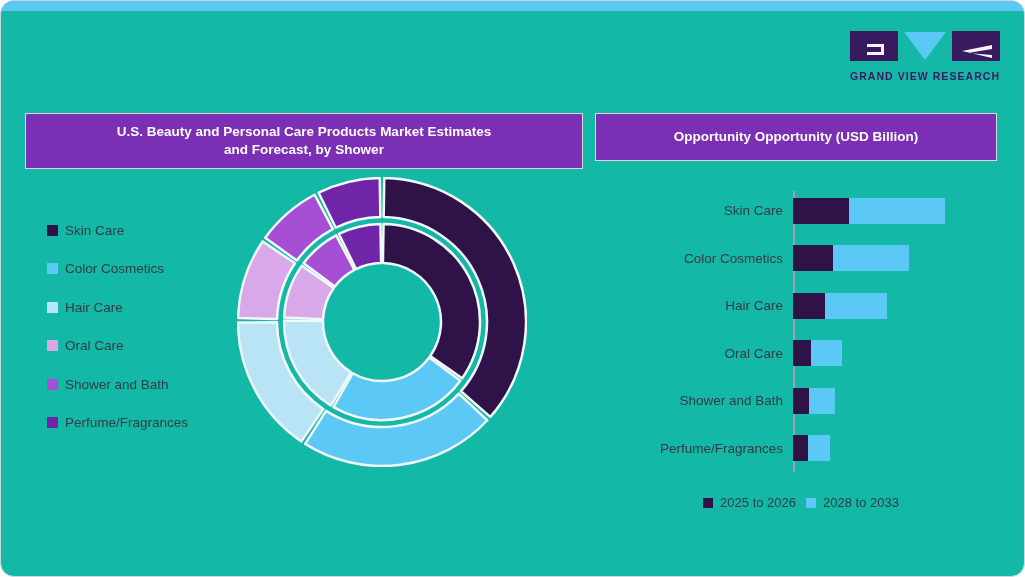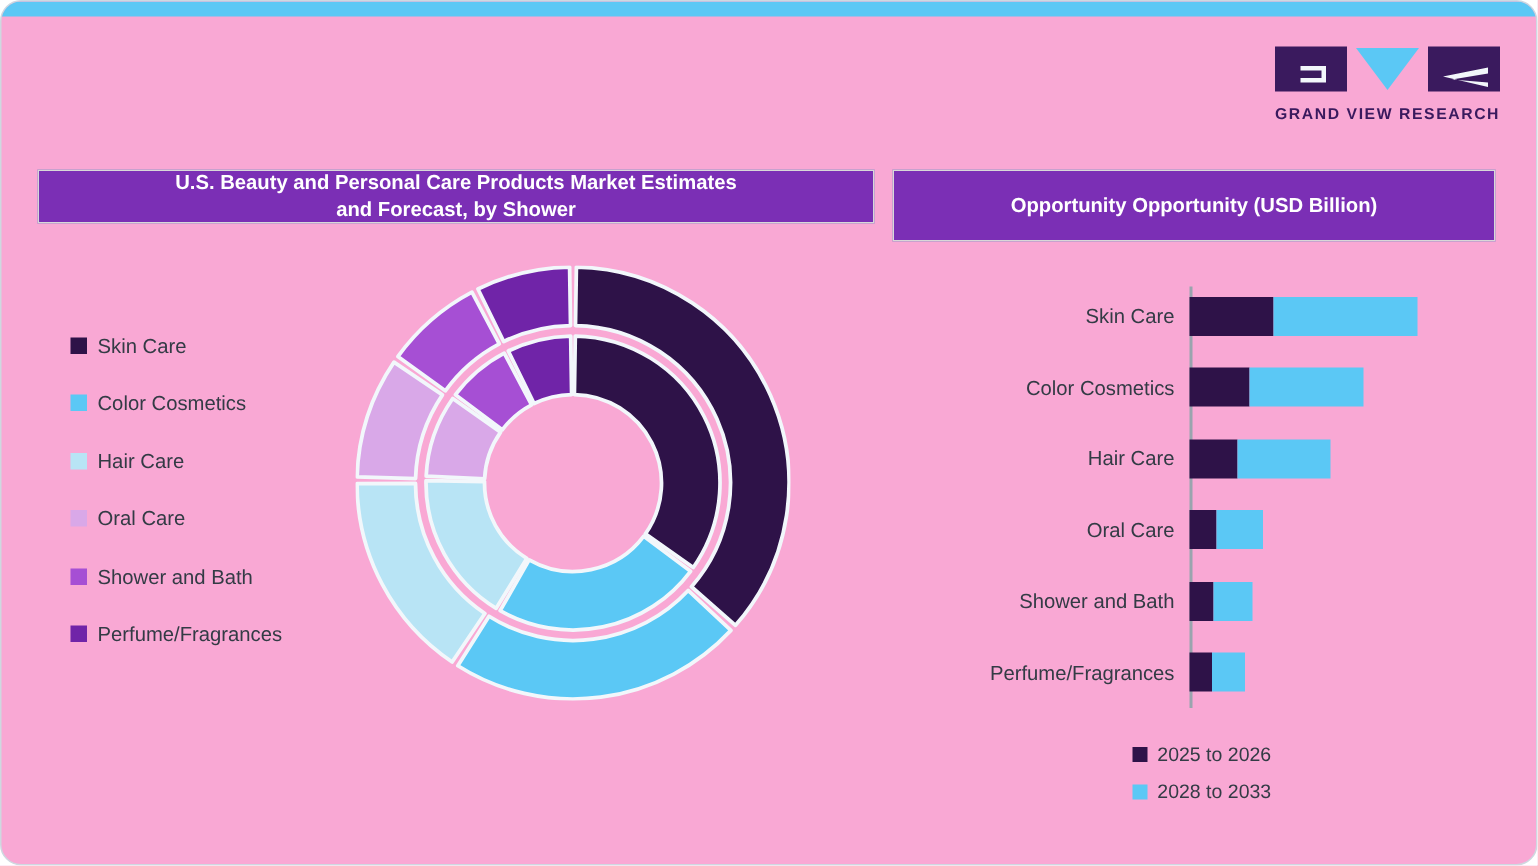--- a/index.html
+++ b/index.html
@@ -4,21 +4,21 @@
 <style>
   * { box-sizing: border-box; margin: 0; padding: 0; }
   html, body {
     width: 1025px; height: 577px;
     background: #ffffff;
     font-family: "Liberation Sans", sans-serif;
   }
   #frame {
     position: relative;
     width: 1025px; height: 577px;
-    background: #f9a8d4;
+    background: #14b8a6;
     border: 1px solid #cfd8e0;
     border-radius: 14px;
     overflow: hidden;
   }
   #topbar {
     position: absolute; top: 0; left: 0;
     width: 100%; height: 10px;
     background: #5bc8f5;
     border-top-left-radius: 13px;
     border-top-right-radius: 13px;
@@ -50,21 +50,21 @@
     color: #ffffff;
     display: flex;
     align-items: center;
     justify-content: center;
     text-align: center;
     font-weight: bold;
     font-size: 13.5px;
     line-height: 1.35;
     padding: 6px 14px;
   }
-  #banner-left  { left: 24px;  top: 112px; width: 558px; height: 36px; }
+  #banner-left  { left: 24px;  top: 112px; width: 558px; height: 56px; }
   #banner-right { left: 594px; top: 112px; width: 402px; height: 48px; }
 
   
   #pie-legend {
     position: absolute; left: 46px; top: 210px;
     width: 190px;
   }
   .legend-row {
     display: flex;
     align-items: center;
@@ -119,21 +119,20 @@
     background: #9aa4ae;
   }
   #bar-legend {
     position: absolute;
     left: 600px; top: 494px;
     width: 400px;
     display: flex;
     align-items: center;
     justify-content: center;
     gap: 10px;
-    flex-direction: column;
   }
   .blegend-item { display: flex; align-items: center; }
   .blegend-swatch {
     width: 10px; height: 10px;
     margin-right: 7px;
   }
   .blegend-label {
     font-size: 13px;
     color: #333b45;
     white-space: nowrap;

